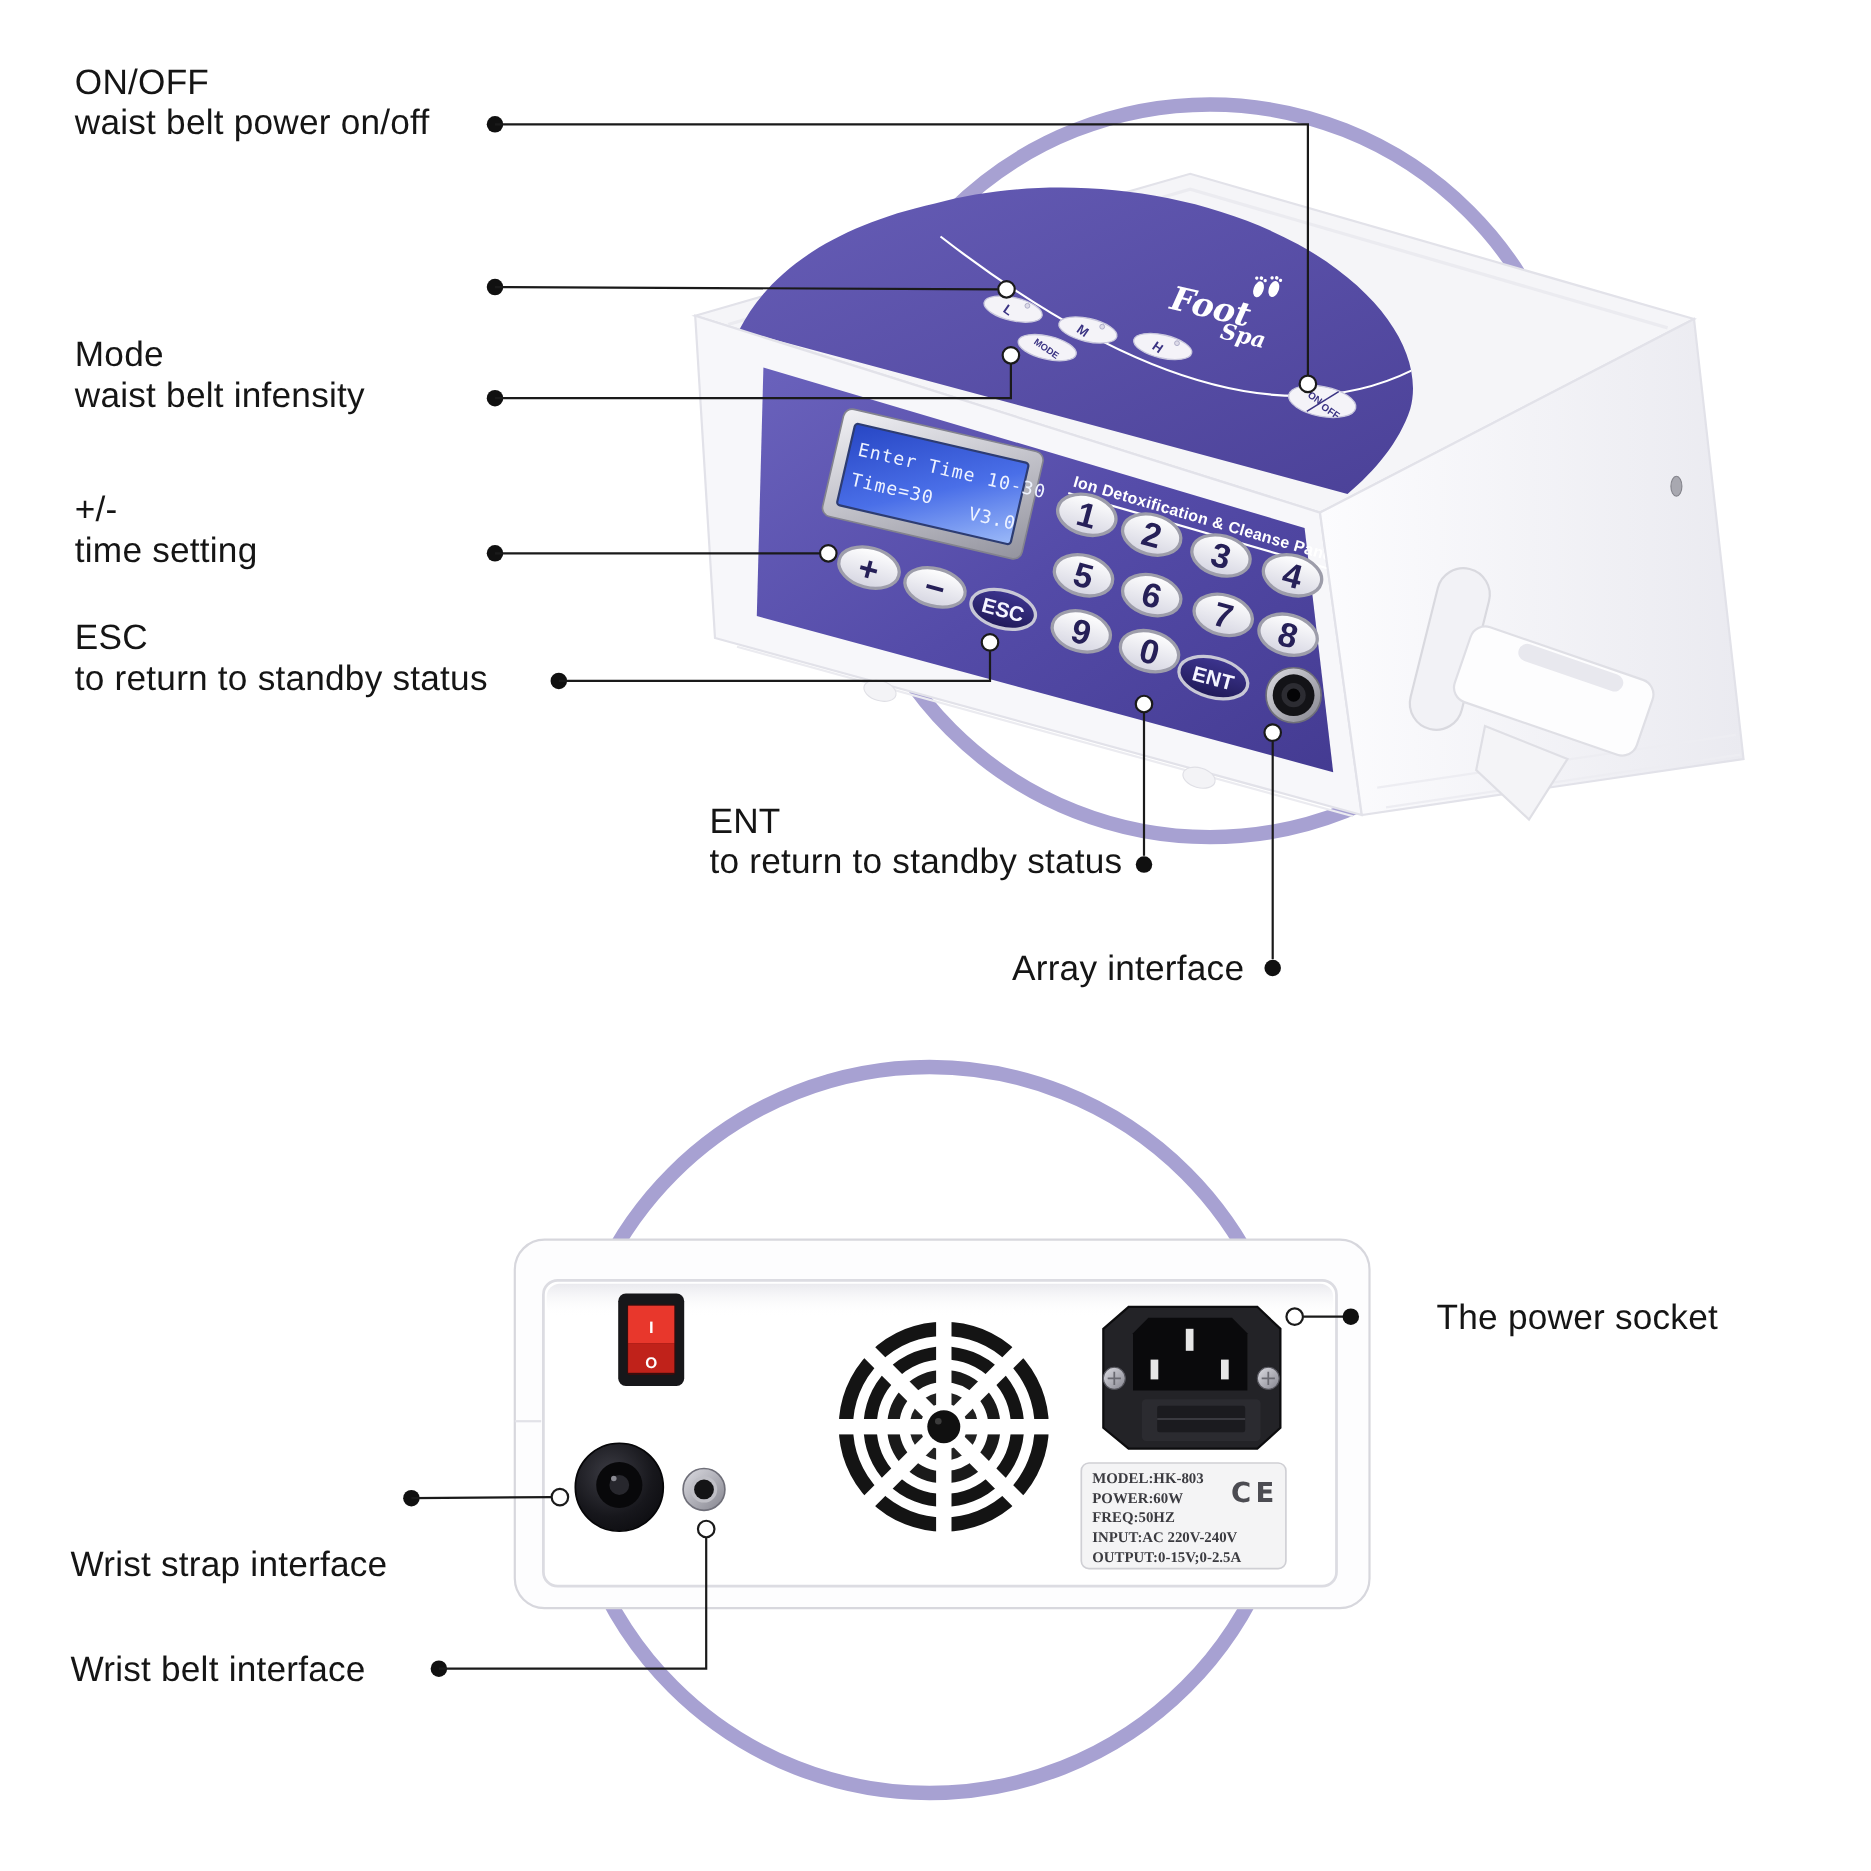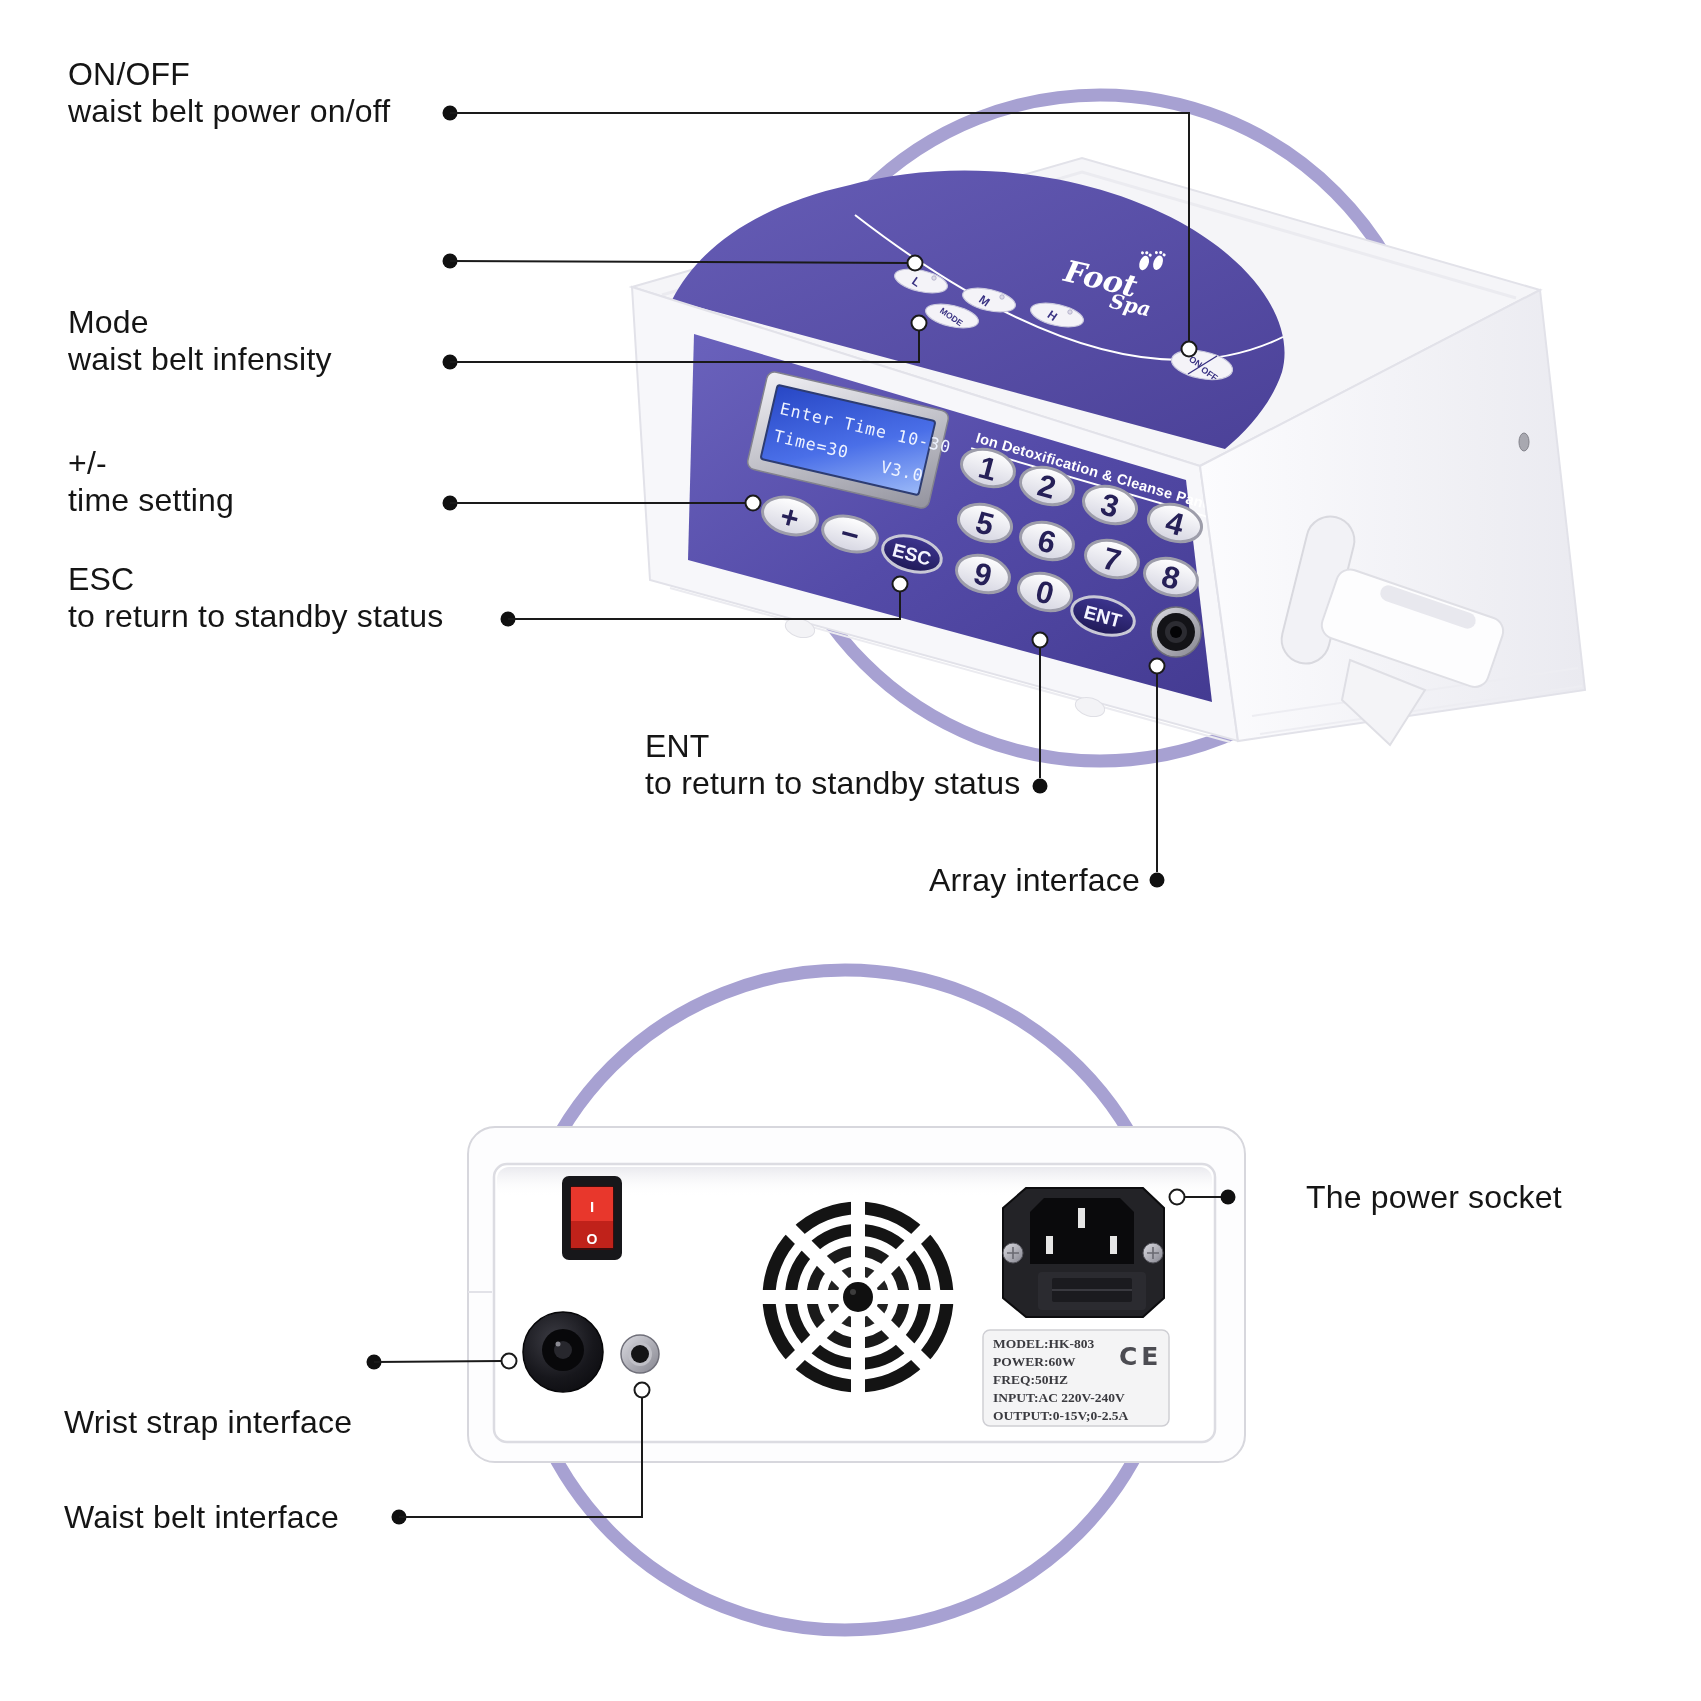--- a/index.html
+++ b/index.html
@@ -331,21 +331,21 @@
   <div class="co" style="left:68px;top:561px">
     <div>ESC</div>
     <div>to return to standby status</div>
   </div>
 
   <div class="co" style="left:645px;top:728px">
     <div>ENT</div>
     <div>to return to standby status</div>
   </div>
 
-  <div class="co" style="left:870px;top:862px;width:270px;text-align:right">Array interface</div>
+  <div class="co" style="left:920px;top:862px;width:270px;">Array interface</div>
 
   <div class="co" style="left:1306px;top:1179px">The power socket</div>
 
   <div class="co" style="left:64px;top:1404px">Wrist strap interface</div>
 
-  <div class="co" style="left:64px;top:1499px">Waist belt interface</div>
+  <div class="co" style="left:64px;top:1499px">Wrist belt interface</div>
 
 </div>
 
 </body></html>

